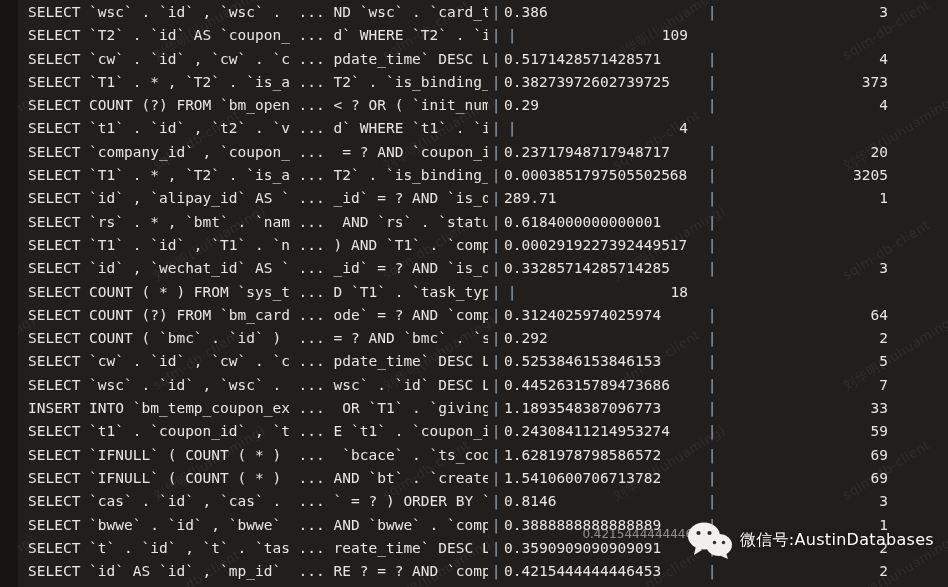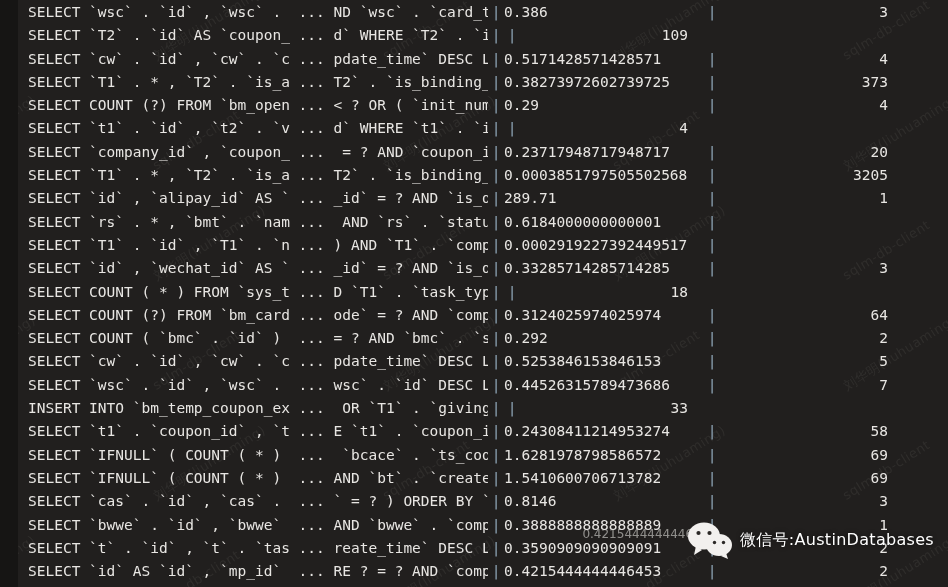--- a/index.html
+++ b/index.html
@@ -183,22 +183,22 @@
       <div class="row"><span class="bar b0">|</span><span class="c-sql">SELECT `T1` . * , `T2` . `is_a ... T2` . `is_binding_wechat` = ?</span><span class="bar b1">|</span><span class="c-time">0.0003851797505502568</span><span class="bar b2">|</span><span class="c-count">3205</span></div>
       <div class="row"><span class="bar b0">|</span><span class="c-sql">SELECT `id` , `alipay_id` AS ` ... _id` = ? AND `is_default` = ?</span><span class="bar b1">|</span><span class="c-time">289.71</span><span class="bar b2">|</span><span class="c-count">1</span></div>
       <div class="row"><span class="bar b0">|</span><span class="c-sql">SELECT `rs` . * , `bmt` . `nam ...  AND `rs` . `status` IN (...)</span><span class="bar b1">|</span><span class="c-time">0.6184000000000001</span><span class="bar b2">|</span></div>
       <div class="row"><span class="bar b0">|</span><span class="c-sql">SELECT `T1` . `id` , `T1` . `n ... ) AND `T1` . `company_id` = ?</span><span class="bar b1">|</span><span class="c-time">0.0002919227392449517</span><span class="bar b2">|</span></div>
       <div class="row"><span class="bar b0">|</span><span class="c-sql">SELECT `id` , `wechat_id` AS ` ... _id` = ? AND `is_default` = ?</span><span class="bar b1">|</span><span class="c-time">0.33285714285714285</span><span class="bar b2">|</span><span class="c-count">3</span></div>
       <div class="row"><span class="bar b0">|</span><span class="c-sql">SELECT COUNT ( * ) FROM `sys_t ... D `T1` . `task_type` IN (...)</span><span class="bar b1">|</span><span class="bar b2">|</span><span class="c-count">18</span></div>
       <div class="row"><span class="bar b0">|</span><span class="c-sql">SELECT COUNT (?) FROM `bm_card ... ode` = ? AND `company_id` = ?</span><span class="bar b1">|</span><span class="c-time">0.3124025974025974</span><span class="bar b2">|</span><span class="c-count">64</span></div>
       <div class="row"><span class="bar b0">|</span><span class="c-sql">SELECT COUNT ( `bmc` . `id` )  ... = ? AND `bmc` . `status` != ?</span><span class="bar b1">|</span><span class="c-time">0.292</span><span class="bar b2">|</span><span class="c-count">2</span></div>
       <div class="row"><span class="bar b0">|</span><span class="c-sql">SELECT `cw` . `id` , `cw` . `c ... pdate_time` DESC LIMIT ?, ...</span><span class="bar b1">|</span><span class="c-time">0.5253846153846153</span><span class="bar b2">|</span><span class="c-count">5</span></div>
       <div class="row"><span class="bar b0">|</span><span class="c-sql">SELECT `wsc` . `id` , `wsc` .  ... wsc` . `id` DESC LIMIT ?, ...</span><span class="bar b1">|</span><span class="c-time">0.44526315789473686</span><span class="bar b2">|</span><span class="c-count">7</span></div>
-      <div class="row"><span class="bar b0">|</span><span class="c-sql">INSERT INTO `bm_temp_coupon_ex ...  OR `T1` . `giving_num` &gt; ? )</span><span class="bar b1">|</span><span class="bar b2">|</span><span class="c-count">33</span></div>
-      <div class="row"><span class="bar b0">|</span><span class="c-sql">SELECT `t1` . `coupon_id` , `t ... E `t1` . `coupon_id` IN (...)</span><span class="bar b1">|</span><span class="c-time">0.24308411214953274</span><span class="bar b2">|</span><span class="c-count">58</span></div>
+      <div class="row"><span class="bar b0">|</span><span class="c-sql">INSERT INTO `bm_temp_coupon_ex ...  OR `T1` . `giving_num` &gt; ? )</span><span class="bar b1">|</span><span class="c-time">1.1893548387096773</span><span class="bar b2">|</span><span class="c-count">33</span></div>
+      <div class="row"><span class="bar b0">|</span><span class="c-sql">SELECT `t1` . `coupon_id` , `t ... E `t1` . `coupon_id` IN (...)</span><span class="bar b1">|</span><span class="c-time">0.24308411214953274</span><span class="bar b2">|</span><span class="c-count">59</span></div>
       <div class="row"><span class="bar b0">|</span><span class="c-sql">SELECT `IFNULL` ( COUNT ( * )  ...  `bcace` . `ts_code` = `bt` .</span><span class="bar b1">|</span><span class="c-time">1.6281978798586572</span><span class="bar b2">|</span><span class="c-count">69</span></div>
       <div class="row"><span class="bar b0">|</span><span class="c-sql">SELECT `IFNULL` ( COUNT ( * )  ... AND `bt` . `create_time` &lt;= ?</span><span class="bar b1">|</span><span class="c-time">1.5410600706713782</span><span class="bar b2">|</span><span class="c-count">69</span></div>
       <div class="row"><span class="bar b0">|</span><span class="c-sql">SELECT `cas` . `id` , `cas` .  ... ` = ? ) ORDER BY `cas` . `id`</span><span class="bar b1">|</span><span class="c-time">0.8146</span><span class="bar b2">|</span><span class="c-count">3</span></div>
       <div class="row"><span class="bar b0">|</span><span class="c-sql">SELECT `bwwe` . `id` , `bwwe`  ... AND `bwwe` . `company_id` = ?</span><span class="bar b1">|</span><span class="c-time">0.3888888888888889</span><span class="bar b2">|</span><span class="c-count">1</span></div>
       <div class="row"><span class="bar b0">|</span><span class="c-sql">SELECT `t` . `id` , `t` . `tas ... reate_time` DESC LIMIT ?, ...</span><span class="bar b1">|</span><span class="c-time">0.3590909090909091</span><span class="bar b2">|</span><span class="c-count">2</span></div>
       <div class="row"><span class="bar b0">|</span><span class="c-sql">SELECT `id` AS `id` , `mp_id`  ... RE ? = ? AND `company_id` = ?</span><span class="bar b1">|</span><span class="c-time">0.4215444444446453</span><span class="bar b2">|</span><span class="c-count">2</span></div>
       <div class="row"><span class="bar b0">|</span><span class="c-sql">SELECT COUNT ( * ) FROM `sys_e ... = ? AND `t` . `is_delete` = ?</span><span class="bar b1">|</span><span class="c-time">0.3144444444444447</span><span class="bar b2">|</span><span class="c-count">2</span></div>
     </div>
 
   <div id="wm-id-faint">0.4215444444446453</div>

